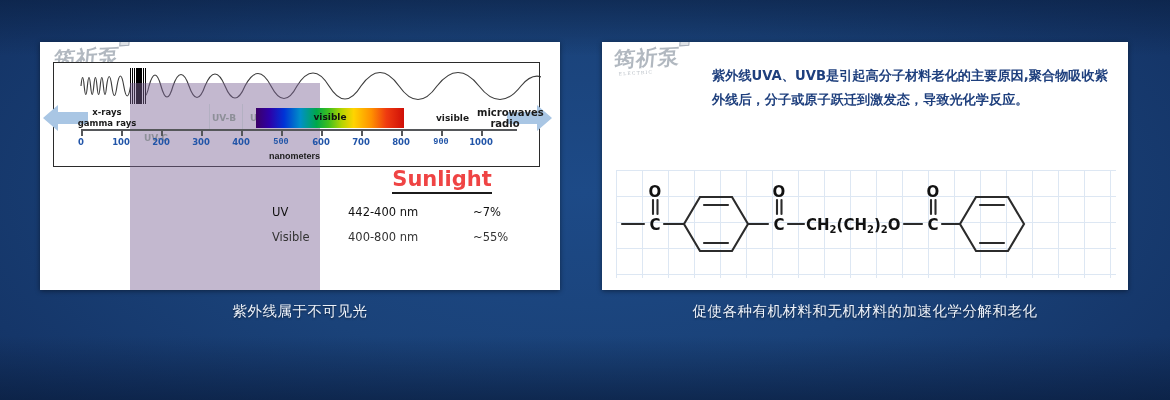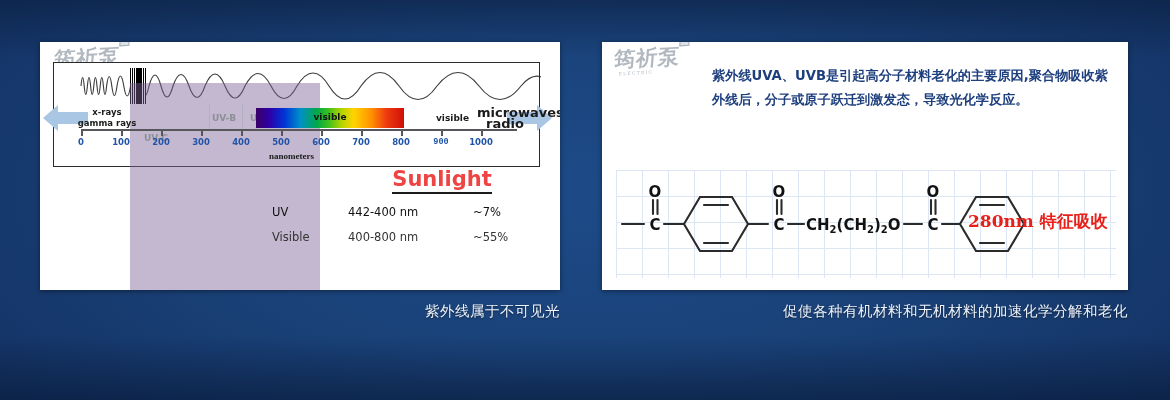--- a/index.html
+++ b/index.html
@@ -19,21 +19,21 @@
     pointer-events:none;
   }
 
   
   .panel{position:absolute;}
   .card{
     position:absolute;background:#fff;overflow:hidden;
     box-shadow:0 1px 5px rgba(0,0,0,.45);
   }
   .caption{
-    position:absolute;width:100%;text-align:right;
+    position:absolute;width:100%;text-align:center;
     color:#eef3fb;font-size:14.5px;letter-spacing:.5px;
     text-shadow:0 1px 2px rgba(0,0,0,.5);
     font-family:"DejaVu Sans","Liberation Sans",sans-serif;
   }
 
   
   .wm{
     position:absolute;pointer-events:none;user-select:none;
     font-family:"DejaVu Serif","Liberation Serif",serif;
     color:rgba(70,85,105,.42);
@@ -56,40 +56,40 @@
   .wave-svg{position:absolute;left:0;top:0;}
   .blackband{position:absolute;left:76px;top:5px;width:16px;height:36px;
     background:repeating-linear-gradient(90deg,#000 0 1.3px,#fff 1.3px 2.1px);}
 
   
   .axis{position:absolute;left:27px;top:66px;width:436px;height:1.6px;background:#55575a;}
   .tick{position:absolute;top:66px;width:1.6px;height:7px;background:#55575a;}
   .ticklabel{position:absolute;top:74px;color:#2255a8;font-weight:700;font-size:8.5px;
     transform:translateX(-50%);font-family:"DejaVu Sans",sans-serif;}
   .nanometers{position:absolute;top:88px;left:215px;color:#1b1b1b;font-weight:700;font-size:9px;
-    font-family:Liberation Serif, serif;}
+    font-family:Liberation Sans, sans-serif;}
 
   .visbar{position:absolute;left:202px;top:45px;width:148px;height:20px;
     background:linear-gradient(90deg,#3b0066 0%,#2e00a8 9%,#0033d6 19%,#0090c8 30%,#00a84a 41%,#3fbf1d 49%,#b6d400 58%,#ffd400 66%,#ff9000 78%,#ef3b10 88%,#cf0f08 100%);}
   .visbar span{position:absolute;width:100%;text-align:center;top:4px;
     color:#111;font-weight:700;font-size:9px;font-family:"DejaVu Sans",sans-serif;}
 
   .bandlabel{position:absolute;color:#8d8f98;font-weight:700;font-size:9px;
     font-family:"DejaVu Sans",sans-serif;}
   .bandlabel.dark{color:#1b1b1b;}
   .sep{position:absolute;width:1px;background:#b3b0c2;}
 
   .arrowL,.arrowR{position:absolute;top:40px;width:46px;height:30px;color:#a9c6e4;}
   .arrowL{left:-12px;} .arrowR{right:-14px;}
 
   .raylabel{position:absolute;left:20px;top:44px;width:66px;text-align:center;
     color:#1b1b1b;font-weight:700;font-size:8.5px;line-height:11px;
     font-family:"DejaVu Sans",sans-serif;}
   .mwlabel{position:absolute;right:6px;top:44px;width:56px;text-align:center;
-    color:#1b1b1b;font-weight:700;font-size:13px;line-height:11px;
+    color:#1b1b1b;font-weight:700;font-size:10px;line-height:11px;
     font-family:"DejaVu Sans",sans-serif;}
 
   .uvoverlay{position:absolute;left:76px;top:20px;width:190px;height:215px;
     background:rgba(124,100,150,.46);}
 
   
   .sun-wrap{position:absolute;left:232px;top:125px;width:280px;}
   .sun-title{text-align:center;font-size:21px;font-weight:700;color:#ef4444;
     font-family:"DejaVu Sans",sans-serif;
     border-bottom:2.5px solid #1b1b1b;display:inline-block;margin-left:60px;padding-bottom:1px;}
@@ -198,21 +198,21 @@
         <div class="tick" style="left:307px;"></div>
         <div class="tick" style="left:347px;"></div>
         <div class="tick" style="left:387px;"></div>
         <div class="tick" style="left:427px;"></div>
 
         <div class="ticklabel" style="left:27px;">0</div>
         <div class="ticklabel" style="left:67px;">100</div>
         <div class="ticklabel" style="left:107px;">200</div>
         <div class="ticklabel" style="left:147px;">300</div>
         <div class="ticklabel" style="left:187px;">400</div>
-        <div class="ticklabel" style="left:227px;">500</div>
+        <div class="ticklabel" style="left:227px;font-family:Liberation Mono, monospace;">500</div>
         <div class="ticklabel" style="left:267px;">600</div>
         <div class="ticklabel" style="left:307px;">700</div>
         <div class="ticklabel" style="left:347px;">800</div>
         <div class="ticklabel" style="left:387px;font-family:Liberation Mono, monospace;">900</div>
         <div class="ticklabel" style="left:427px;">1000</div>
 
         <div class="nanometers">nanometers</div>
       </div>
 
       <div class="sun-wrap">
@@ -282,23 +282,19 @@
             <text x="163" y="60">C</text>
             <text x="163" y="27">O</text>
             <text x="317" y="60">C</text>
             <text x="317" y="27">O</text>
           </g>
           <g fill="#111" font-family="DejaVu Sans, sans-serif" font-size="15" font-weight="700">
             <text x="190" y="60">CH<tspan font-size="10" dy="3">2</tspan><tspan dy="-3">(CH</tspan><tspan font-size="10" dy="3">2</tspan><tspan dy="-3">)</tspan><tspan font-size="10" dy="3">2</tspan><tspan dy="-3">O</tspan></text>
           </g>
         </svg>
 
-        <div class="abs-note">
-          <span>280nm</span>
-          <span class="cjk">特征吸收</span>
-        </div>
       </div>
 
     </div>
     <div class="caption" style="left:602px;top:302px;width:526px;">促使各种有机材料和无机材料的加速化学分解和老化</div>
   </div>
 
 </div>
 
 </body></html>

